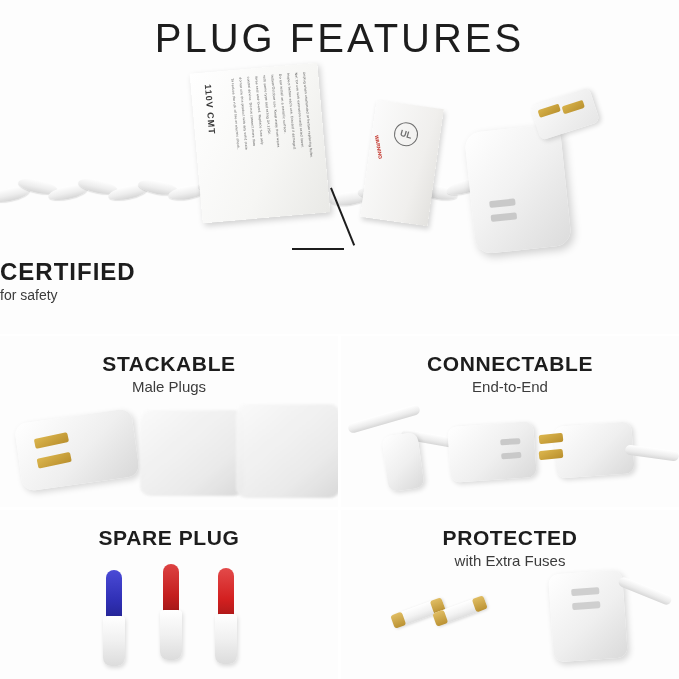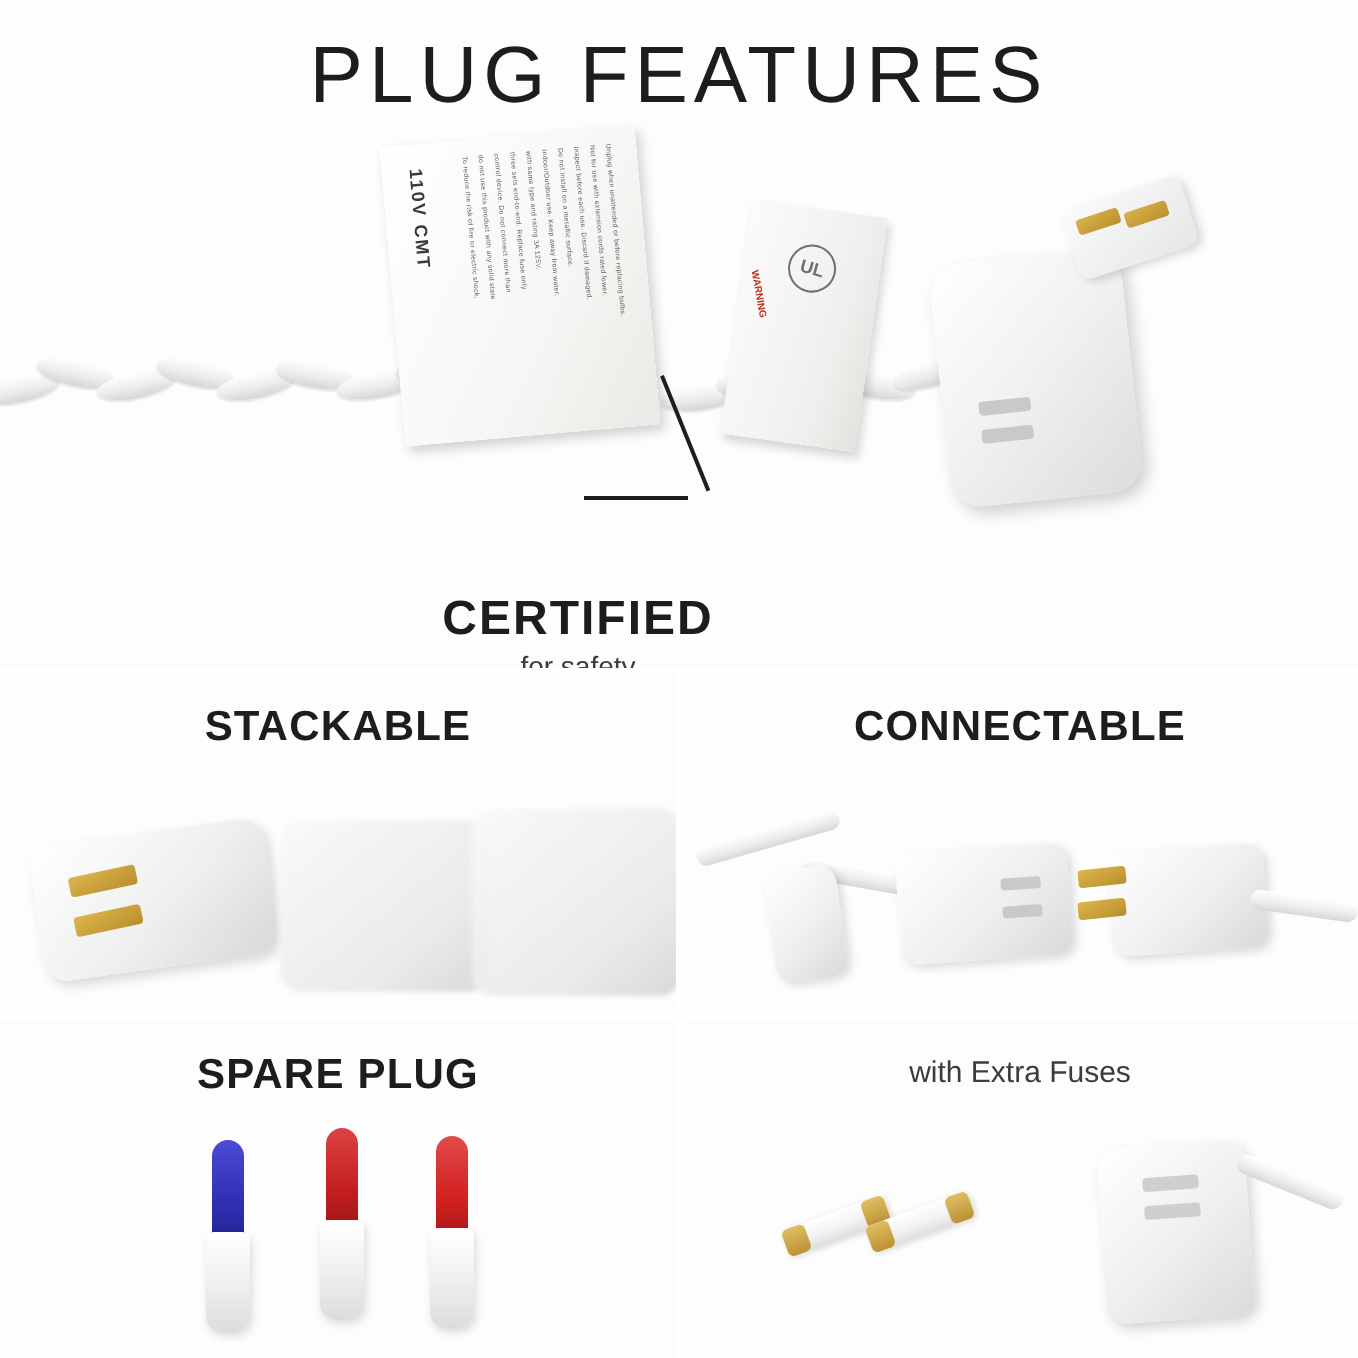--- a/index.html
+++ b/index.html
@@ -168,22 +168,20 @@
   .pointer {
     position: absolute;
     background: #1d1d1d;
   }
 
   .hero-caption {
     position: absolute;
     left: 0;
     top: 258px;
     width: 578px;
-    text-align: center;
-    margin-top: 38px;
   }
   .hero-caption .h {
     font-size: 24px;
     font-weight: 700;
     letter-spacing: 1px;
     color: #1d1d1d;
   }
   .hero-caption .s {
     font-size: 14px;
     color: #3c3c3c;
@@ -421,32 +419,34 @@
     </div>
   </div>
 
   <div class="sep-top"></div>
 
   <div class="grid">
 
     <div class="cell tlc">
       <div class="cap top">
         <div class="h">STACKABLE</div>
+        <div class="s">Male Plugs</div>
       </div>
       <div class="male-plug">
         <div class="male-prong" style="left:18px; top:16px; width:34px; height:10px; transform:rotate(-4deg);"></div>
         <div class="male-prong" style="left:18px; top:36px; width:34px; height:10px; transform:rotate(-4deg);"></div>
       </div>
       <div class="blur-plug" style="left:140px; top:74px; width:104px; height:86px;"></div>
       <div class="blur-plug" style="left:236px; top:68px; width:104px; height:94px;"></div>
     </div>
 
     <div class="cell trc">
       <div class="cap top">
         <div class="h">CONNECTABLE</div>
+        <div class="s">End-to-End</div>
       </div>
       <div class="conn-wire" style="left:6px;  top:78px; width:74px; transform:rotate(-16deg);"></div>
       <div class="conn-wire" style="left:60px; top:98px; width:60px; transform:rotate(10deg);"></div>
       <div class="conn-body" style="left:44px; top:98px; width:36px; height:56px; transform:rotate(-8deg);"></div>
       <div class="conn-body" style="left:108px; top:88px; width:86px; height:56px; transform:rotate(-4deg);">
         <div class="plug-slot" style="left:52px; top:16px; width:20px; height:6px;"></div>
         <div class="plug-slot" style="left:52px; top:30px; width:20px; height:6px;"></div>
       </div>
       <div class="conn-body" style="left:214px; top:88px; width:78px; height:52px; transform:rotate(-4deg);"></div>
       <div class="male-prong" style="left:198px; top:98px; width:24px; height:9px; transform:rotate(-6deg);"></div>
@@ -468,20 +468,21 @@
         <div class="base"></div>
       </div>
       <div class="bulb" style="left:215px; top:58px;">
         <div class="glass" style="background:linear-gradient(180deg,#e34a4a 0%,#d32020 60%,#a61818 100%);"></div>
         <div class="base"></div>
       </div>
     </div>
 
     <div class="cell brc">
       <div class="cap top">
+        <div class="h">PROTECTED</div>
         <div class="s">with Extra Fuses</div>
       </div>
       <div class="fuse" style="left:50px;  top:96px; transform:rotate(-20deg);"></div>
       <div class="fuse" style="left:92px;  top:94px; transform:rotate(-20deg);"></div>
       <div class="fuse-holder">
         <div class="fh-slot" style="left:22px; top:16px; width:28px; height:7px;"></div>
         <div class="fh-slot" style="left:22px; top:30px; width:28px; height:7px;"></div>
       </div>
       <div class="conn-wire" style="left:276px; top:76px; width:56px; transform:rotate(22deg);"></div>
     </div>

